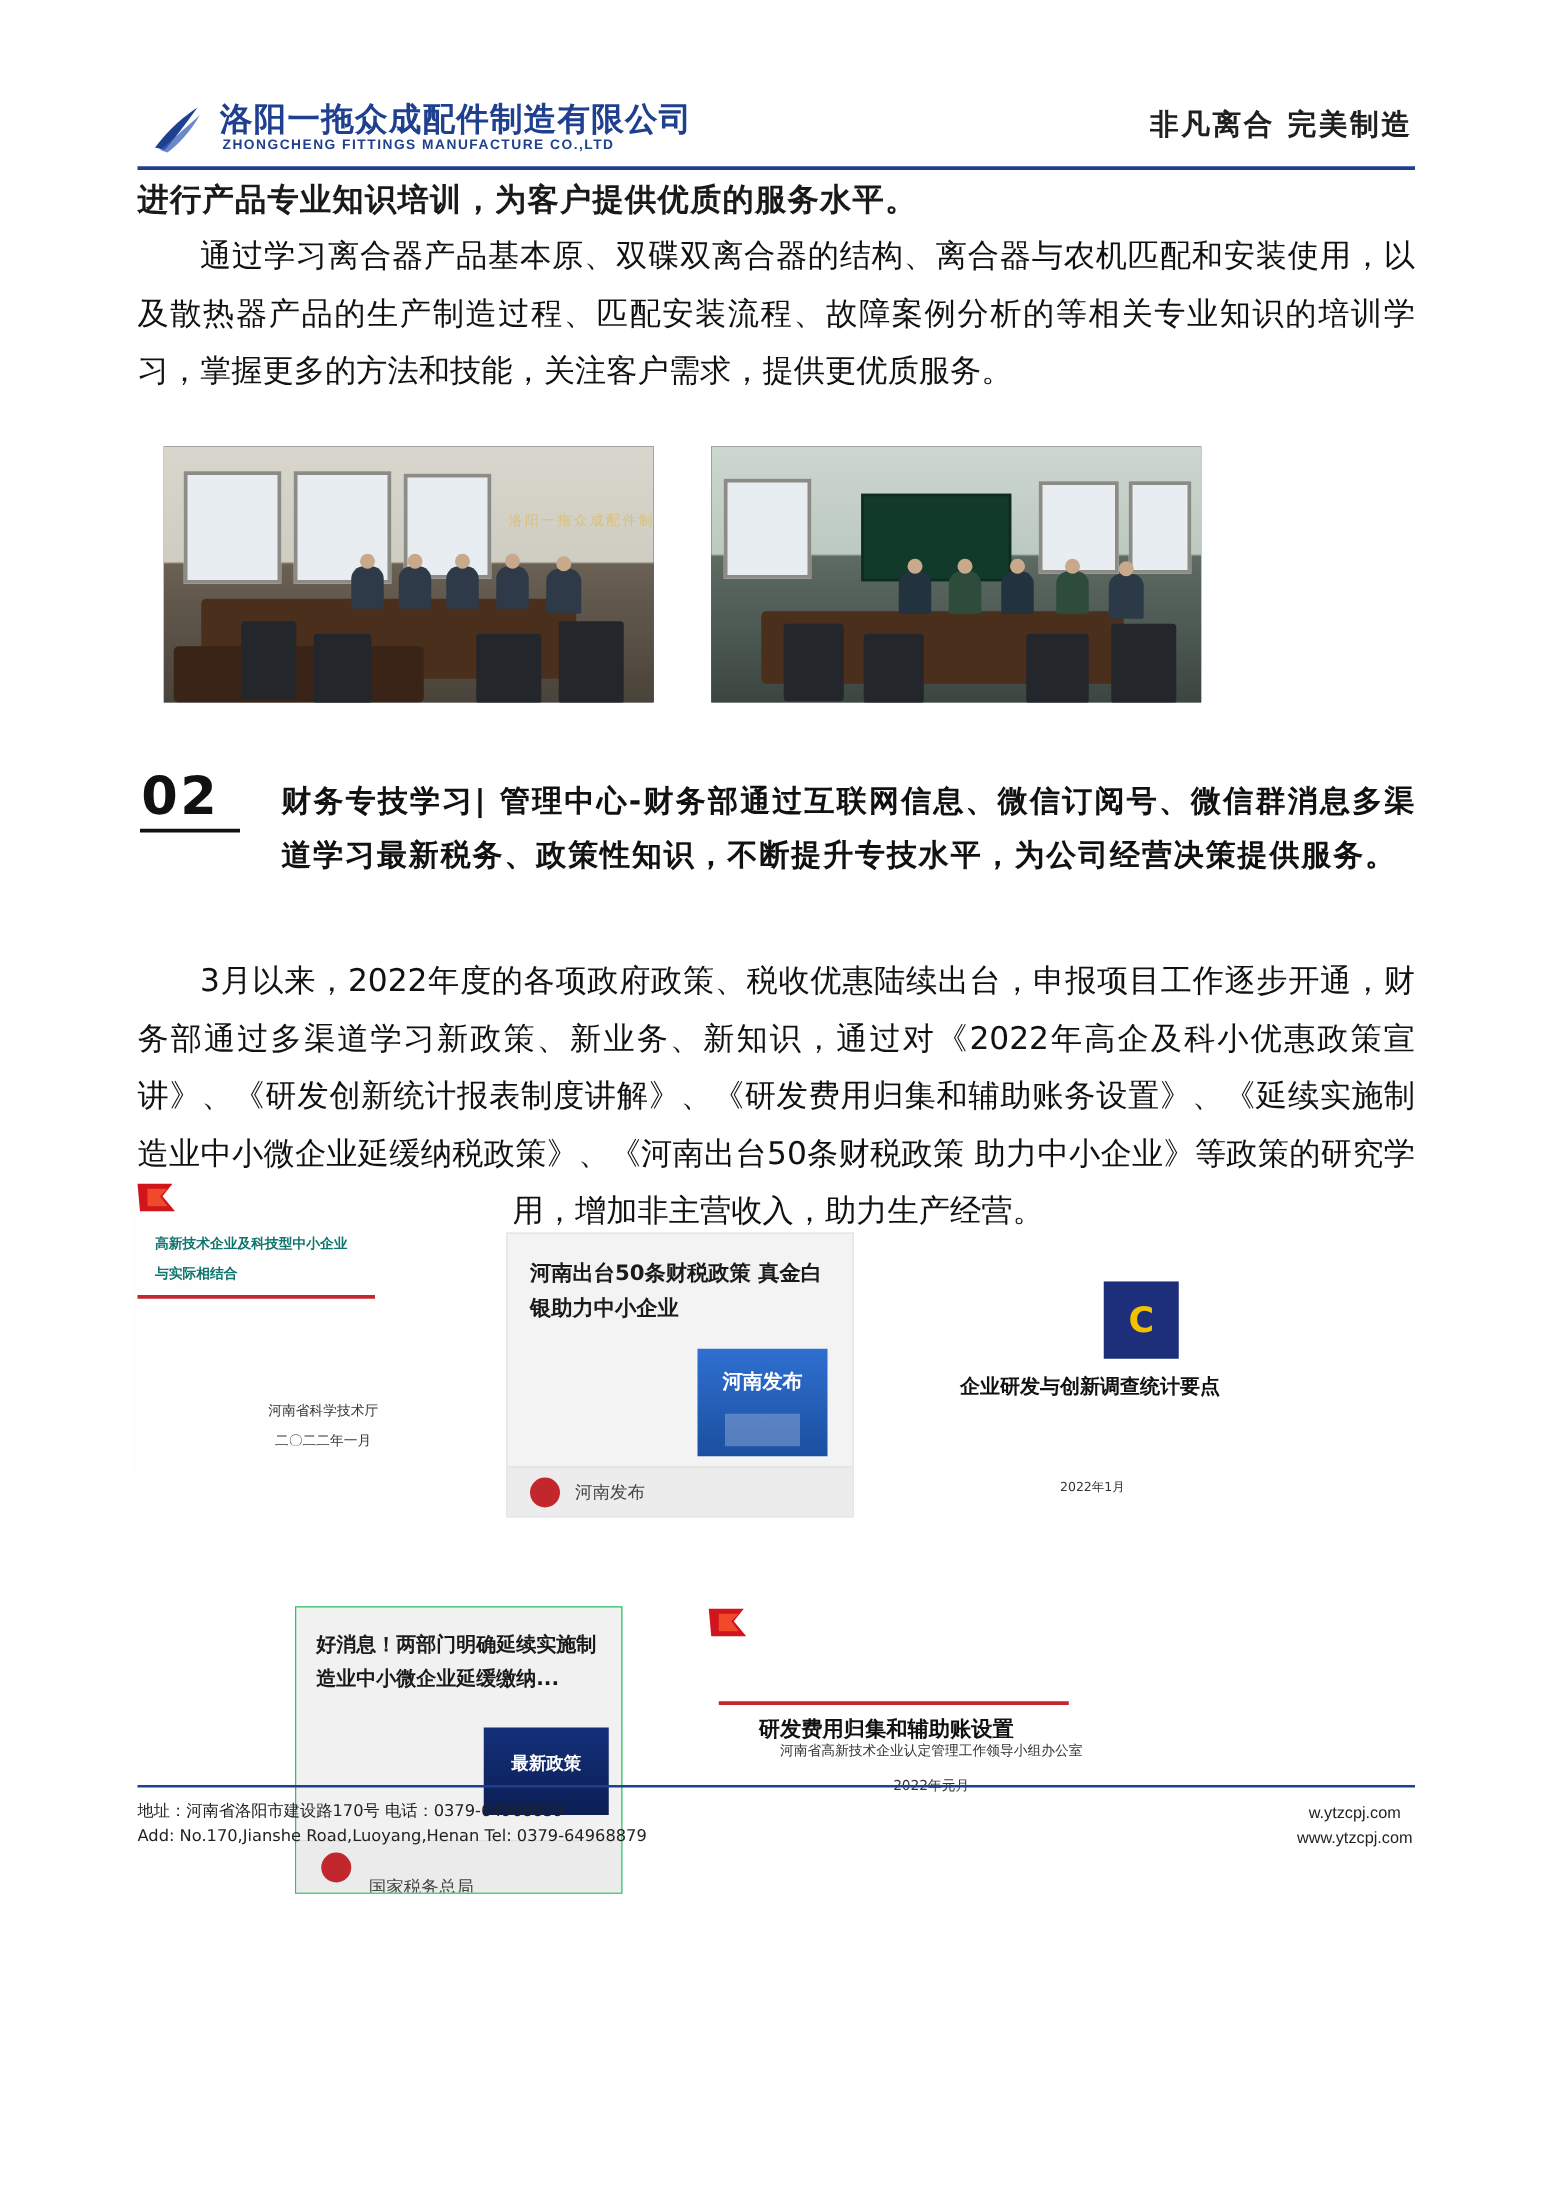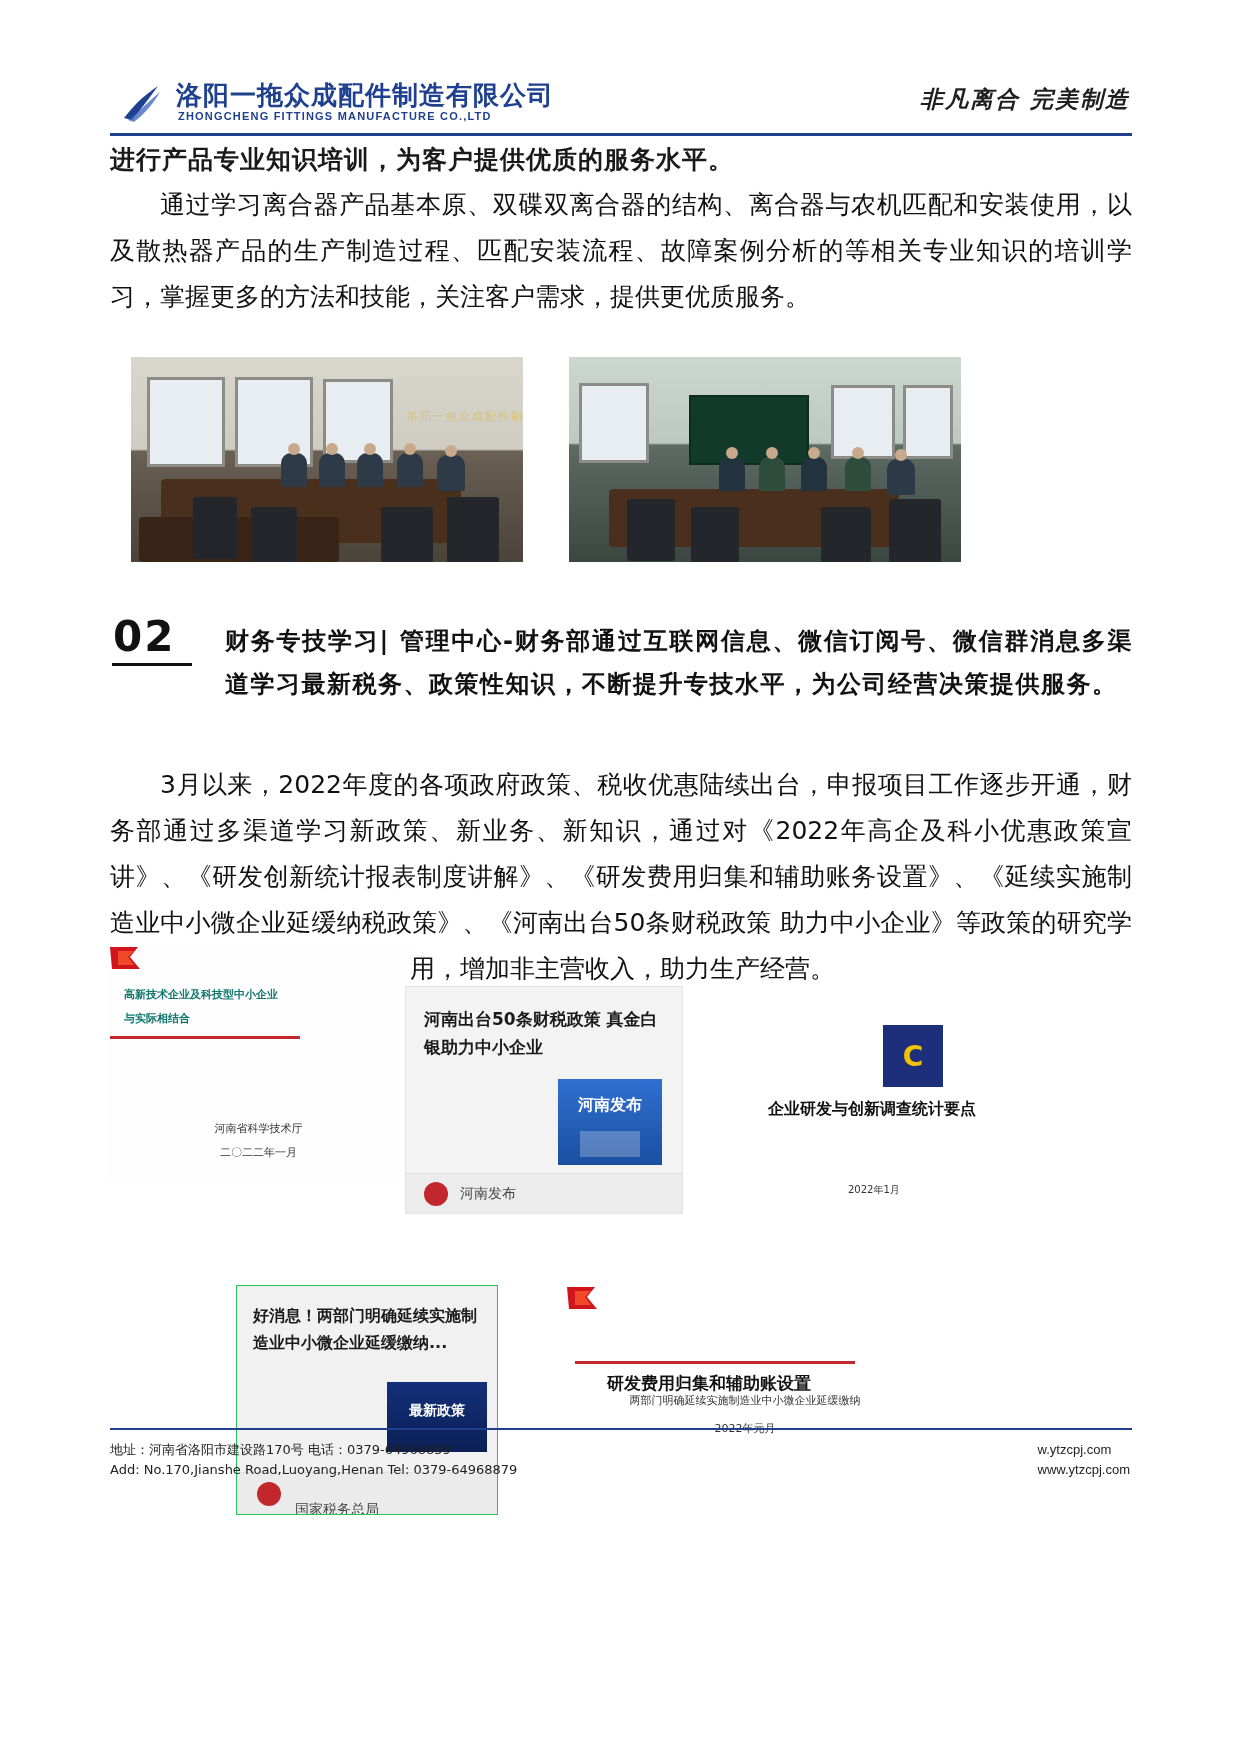--- a/index.html
+++ b/index.html
@@ -56,21 +56,20 @@
     color: #1f3f8f;
     font-family: "Liberation Sans", sans-serif;
     white-space: nowrap;
   }
   .slogan {
     position: absolute;
     right: 0px;
     top: 12px;
     font-size: 23px;
     font-weight: bold;
-    font-style: italic;
     color: #1f1f1f;
     letter-spacing: 2px;
     font-family: "DejaVu Sans", sans-serif;
     white-space: nowrap;
   }
   .header-rule {
     position: absolute;
     left: 110px;
     top: 133px;
     width: 1022px;
@@ -500,21 +499,21 @@
     top: 1440px;
     font-size: 13px;
     line-height: 20px;
     color: #222;
     font-family: "DejaVu Sans", sans-serif;
   }
   .footer-right {
     position: absolute;
     right: 110px;
     top: 1440px;
-    text-align: left;
+    text-align: center;
     font-size: 13px;
     line-height: 20px;
     color: #222;
     font-family: "Liberation Sans", sans-serif;
   }
 </style>
 </head>
 <body>
 
 <div class="page">
@@ -626,21 +625,21 @@
 
   <div class="card cardE">
     <div class="flag-icon" style="left:0px;top:0px;">
       <svg width="34" height="26" viewBox="0 0 34 26">
         <path d="M2 2 L30 2 L22 12 L32 24 L4 24 Z" fill="#d0151d"></path>
         <path d="M10 6 L26 6 L20 12 L26 20 L10 20 Z" fill="#f04a2a"></path>
       </svg>
     </div>
     <div class="cardE-title">研发费用归集和辅助账设置</div>
     <div class="cardE-rule"></div>
-    <div class="cardE-org">两部门明确延续实施制造业中小微企业延缓缴纳</div>
+    <div class="cardE-org">河南省高新技术企业认定管理工作领导小组办公室</div>
     <div class="cardE-date">2022年元月</div>
   </div>
 
   <div class="footer-rule"></div>
   <div class="footer-left">
     <div>地址：河南省洛阳市建设路170号   电话：0379-64968859</div>
     <div>Add: No.170,Jianshe Road,Luoyang,Henan   Tel: 0379-64968879</div>
   </div>
   <div class="footer-right">
     <div>w.ytzcpj.com</div>

